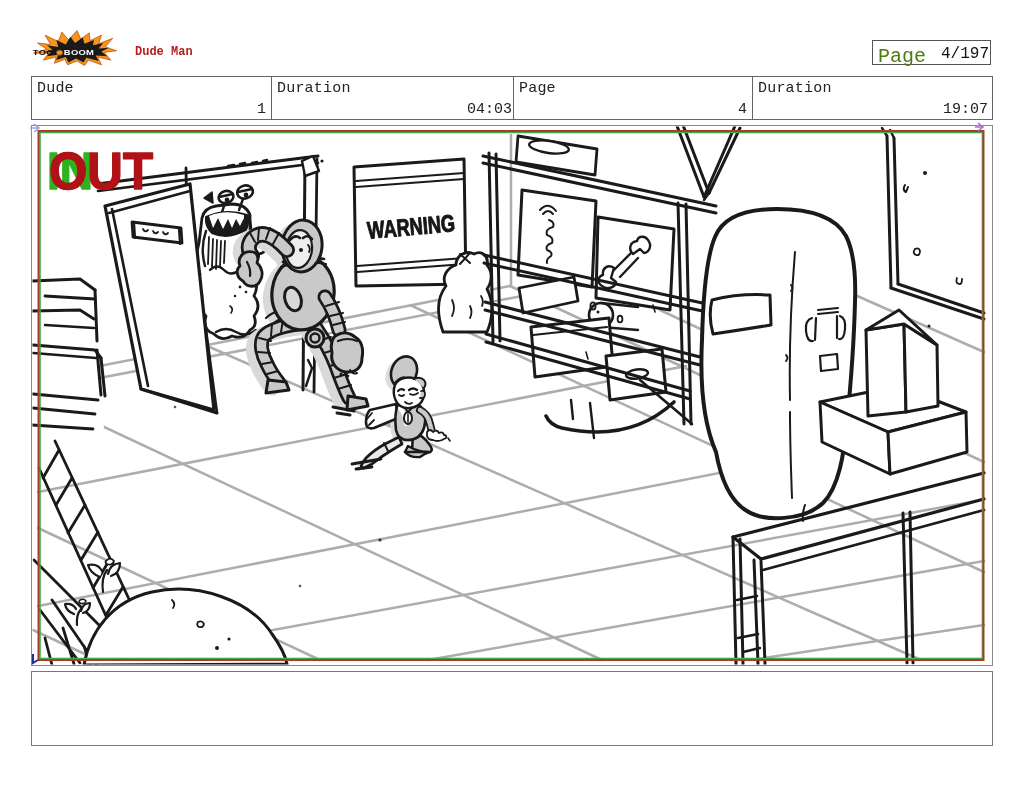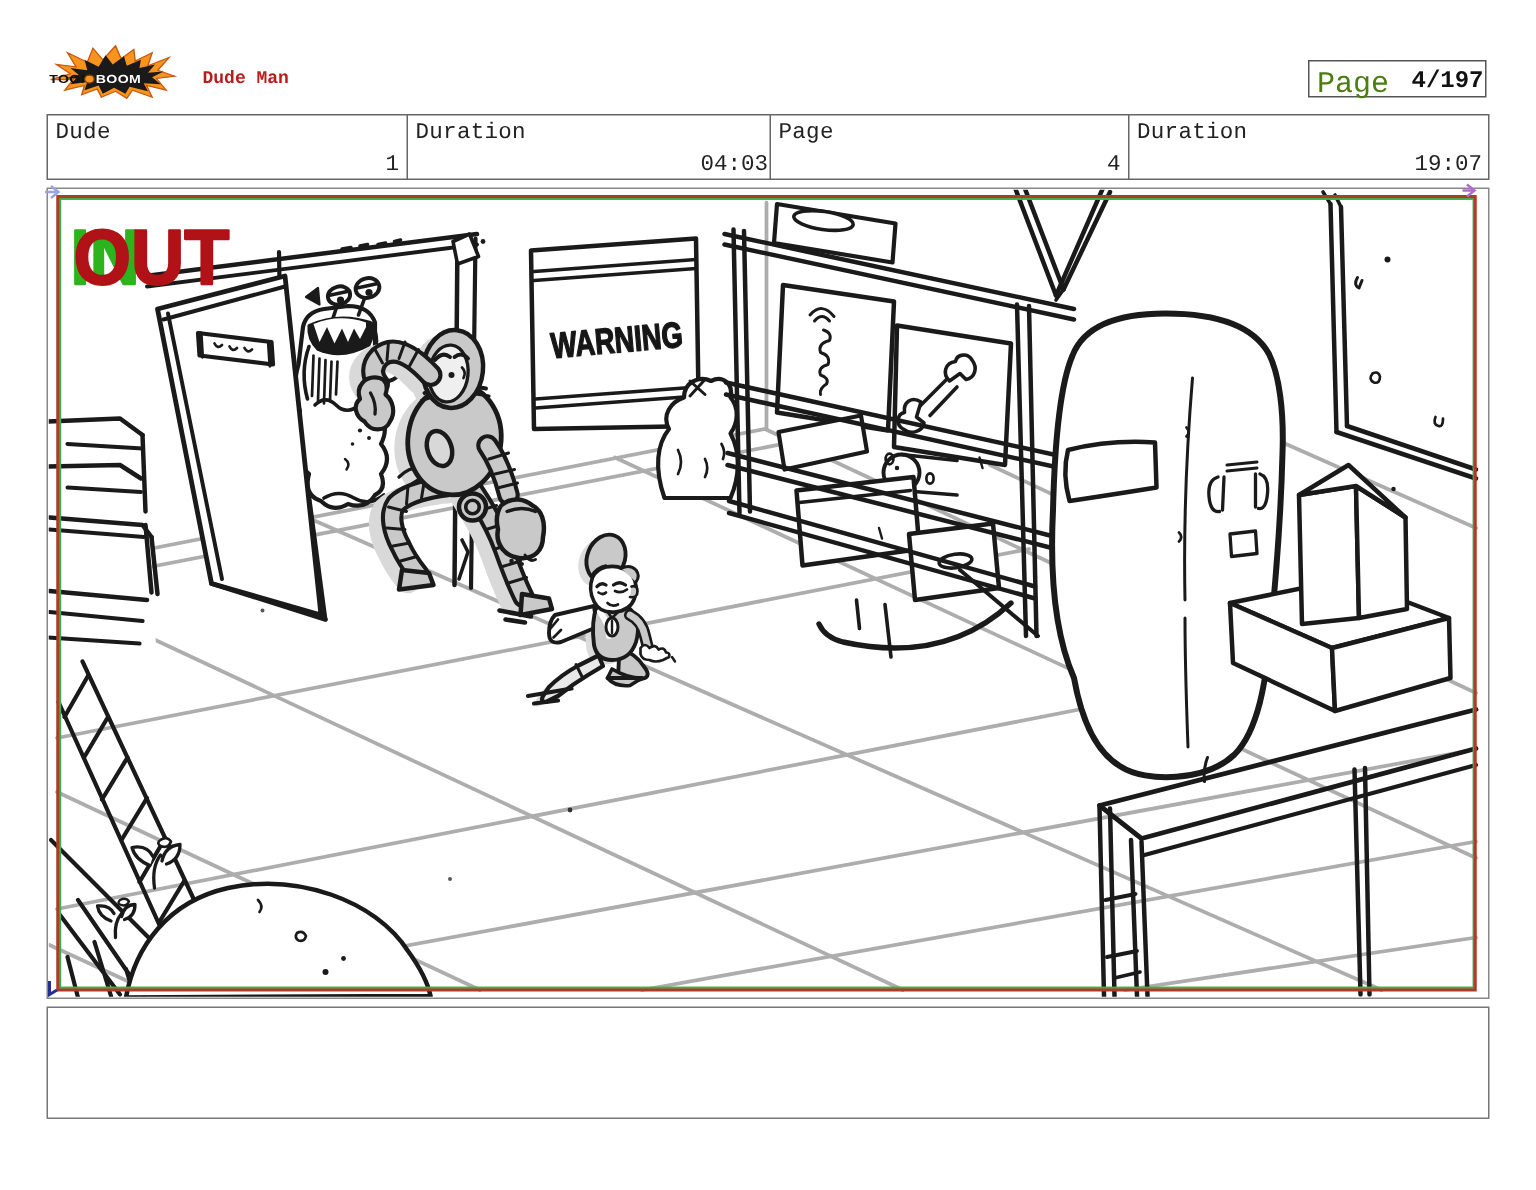--- a/index.html
+++ b/index.html
@@ -18,21 +18,21 @@
     <text x="3" y="34" font-family="Liberation Sans,sans-serif" font-weight="bold" font-size="10" letter-spacing="0.3" fill="#111">TOON</text>
     <circle cx="31.5" cy="30.5" r="3.4" fill="#f7941e" stroke="#7a3c00" stroke-width="1"></circle>
     <text x="36" y="34" font-family="Liberation Sans,sans-serif" font-weight="bold" font-size="10" letter-spacing="0.3" fill="#fff">BOOM</text>
   </g>
 </svg>
 
 <div class="abs" style="left:135px;top:45px;font-weight:bold;font-size:12px;color:#b91c1c">Dude&nbsp;Man</div>
 
 <div class="abs" style="left:872px;top:40px;width:119px;height:25px;border:1.5px solid #555;box-sizing:border-box"></div>
 <div class="abs" style="left:878px;top:45px;font-weight:normal;font-size:20px;color:#4d7c0f">Page</div>
-<div class="abs" style="left:890px;top:45px;width:99px;font-weight:bold;font-size:16px;color:#111;text-align:right">4/197</div>
+<div class="abs" style="left:890px;top:45px;width:99px;font-weight:normal;font-size:16px;color:#111;text-align:right">4/197</div>
 
 <div class="abs" style="left:31px;top:76px;width:962px;height:44px;border:1px solid #666;box-sizing:border-box"></div>
 <div class="abs" style="left:271px;top:76px;width:1px;height:44px;background:#666"></div>
 <div class="abs" style="left:513px;top:76px;width:1px;height:44px;background:#666"></div>
 <div class="abs" style="left:752px;top:76px;width:1px;height:44px;background:#666"></div>
 <div class="celllabel" style="left:37px;top:80px">Dude</div>
 <div class="celllabel" style="left:277px;top:80px">Duration</div>
 <div class="celllabel" style="left:519px;top:80px">Page</div>
 <div class="celllabel" style="left:758px;top:80px">Duration</div>
 <div class="cellval" style="left:100px;top:101px;width:166px">1</div>

